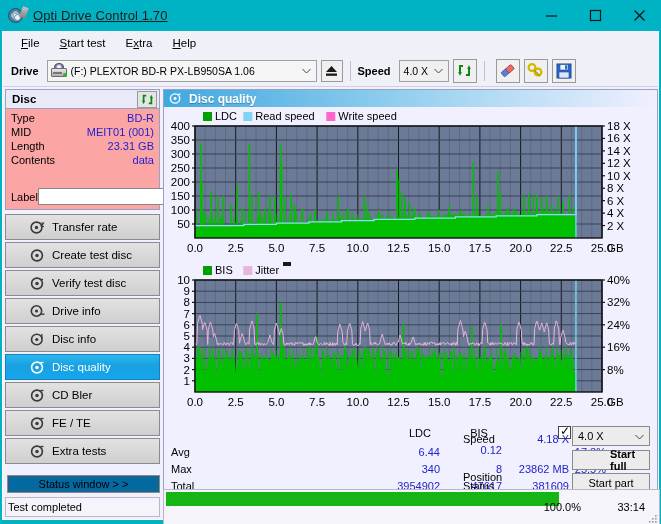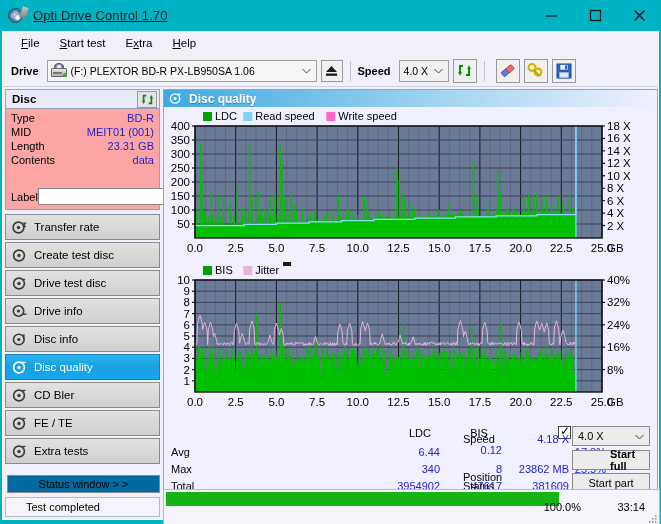--- a/index.html
+++ b/index.html
@@ -145,21 +145,21 @@
   }
   .cd-btn {
     width:20px; height:19px; background:#e4e4e4; border:1px solid #9a9a9a;
     display:flex; align-items:center; justify-content:center;
   }
   .navlist { margin-top:4px; }
   .navbtn {
     height:26px; width:155px; margin-bottom:2px;
     background:linear-gradient(180deg,#e2e2e2,#cfcfcf);
     border:1px solid #8b8b8b;
-    display:flex; align-items:center; padding-left:6px;
+    display:flex; align-items:center; padding-left:24px;
     font-size:11.5px; color:#000;
   }
   .navbtn.active {
     background:linear-gradient(180deg,#29b8f0,#1aa0e0 45%,#13a7ee);
     border:1px solid #1a7fb8;
     color:#fff;
   }
   .navbtn .nav-ic { width:15px; height:15px; margin-right:7px; flex:none; }
   .status-btn {
     position:absolute; left:2px; bottom:0px; width:153px; height:18px;
@@ -200,21 +200,21 @@
     font-size:11px; display:flex; align-items:center; justify-content:center;
   }
   .btn.bold { font-weight:bold; }
   
   .statusbar {
     position:absolute; left:2px; top:466px; width:655px; height:20px;
     display:flex; align-items:center;
   }
   .sb-text {
     width:155px; height:20px; border:1px solid #b8b8c8; background:#f4f4fa;
-    display:flex; align-items:center; padding-left:20px; font-size:11px;
+    display:flex; align-items:center; padding-left:2px; font-size:11px;
   }
   .sb-prog {
     flex:1; height:37px; border:1px solid #b8b8c8; background:#f4f4fa; margin-left:3px;
     position:relative; display:flex; align-items:center;
   }
   .sb-prog .bar {
     position:absolute; left:2px; top:2px; height:14px; background:#16b516;
   }
   .sb-pct { position:absolute; right:78px; font-size:11px; }
   .sb-time { position:absolute; right:14px; font-size:11px; }
@@ -382,21 +382,21 @@
             <circle cx="7" cy="7.5" r="1.7" fill="#3a3a3a"></circle>
           </svg>
           <span>Create test disc</span>
         </div>
         <div class="navbtn">
           <svg class="nav-ic" viewBox="0 0 15 15">
             <circle cx="7" cy="7.5" r="5.4" fill="none" stroke="#3a3a3a" stroke-width="1.6"></circle>
             <circle cx="7" cy="7.5" r="1.7" fill="#3a3a3a"></circle>
             <path d="M10 3.5 L13 3.5" stroke="#3a3a3a" stroke-width="1.3"></path>
           </svg>
-          <span>Drive test disc</span>
+          <span>Verify test disc</span>
         </div>
         <div class="navbtn">
           <svg class="nav-ic" viewBox="0 0 15 15">
             <circle cx="6.5" cy="7" r="5.2" fill="none" stroke="#3a3a3a" stroke-width="1.6"></circle>
             <circle cx="6.5" cy="7" r="1.6" fill="#3a3a3a"></circle>
             <rect x="10" y="9.5" width="4.5" height="1.4" fill="#3a3a3a"></rect>
           </svg>
           <span>Drive info</span>
         </div>
         <div class="navbtn">

